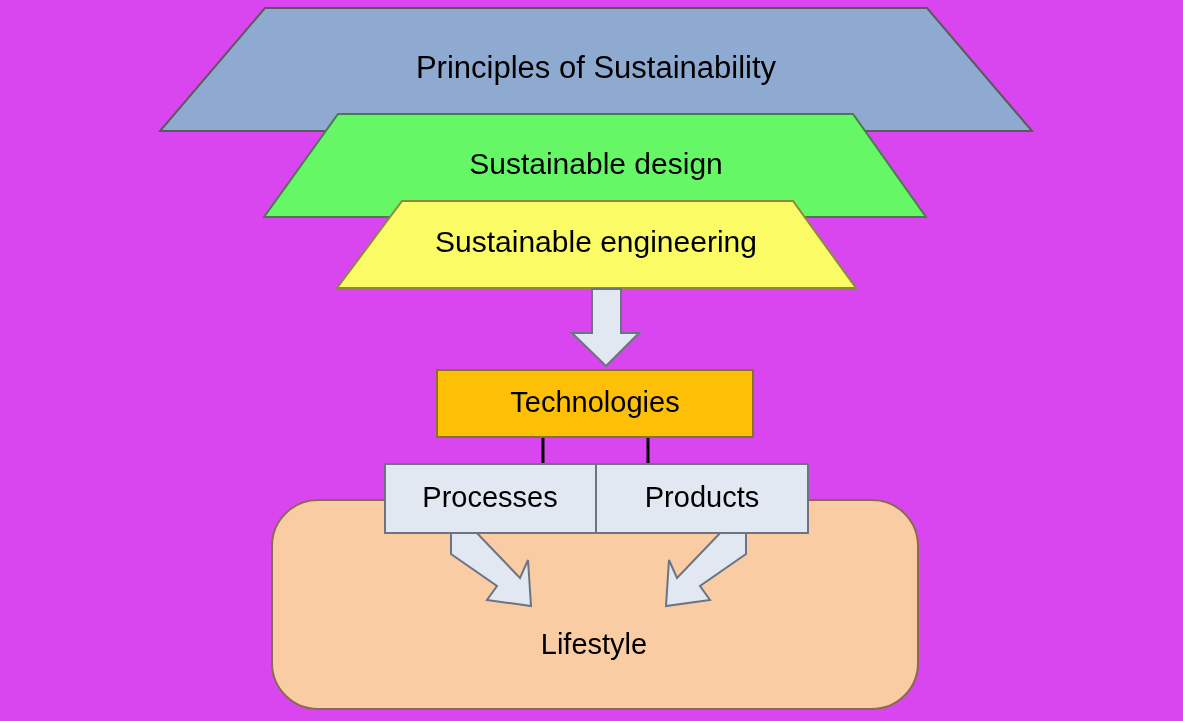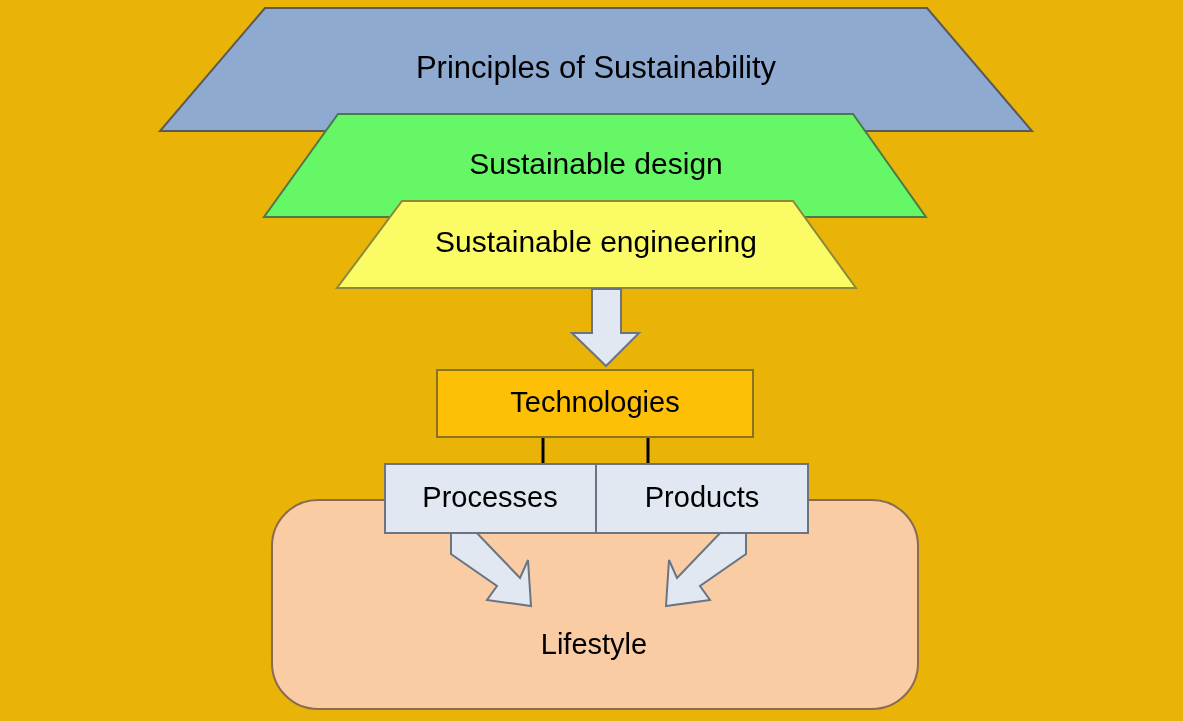--- a/index.html
+++ b/index.html
@@ -11,21 +11,21 @@
   body {
     width: 1183px;
     height: 721px;
     font-family: "Liberation Sans", sans-serif;
     overflow: hidden;
   }
   #diagram-root {
     position: relative;
     width: 1183px;
     height: 721px;
-    background: #eab308;
+    background: #d946ef;
     text-align: center;
   }
   #diagram-svg {
     position: absolute;
     top: 0;
     left: 0;
     width: 1183px;
     height: 721px;
     display: block;
   }

